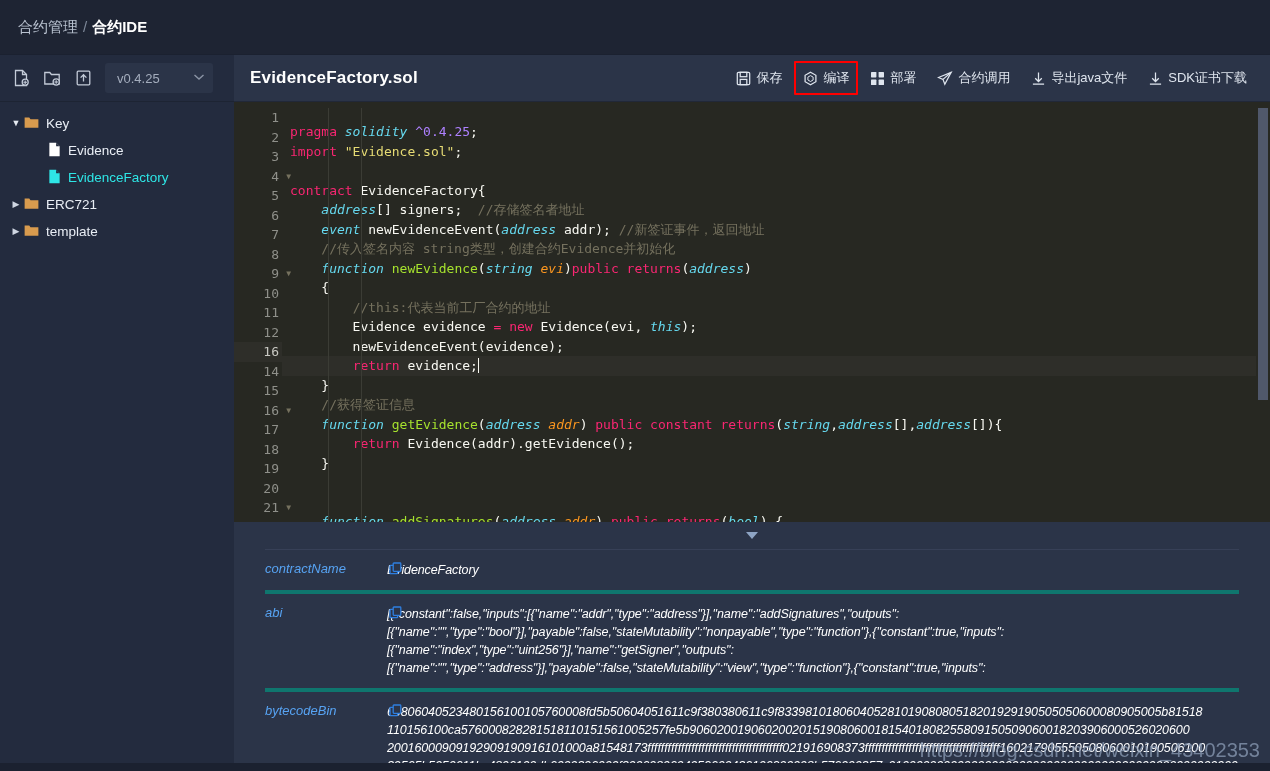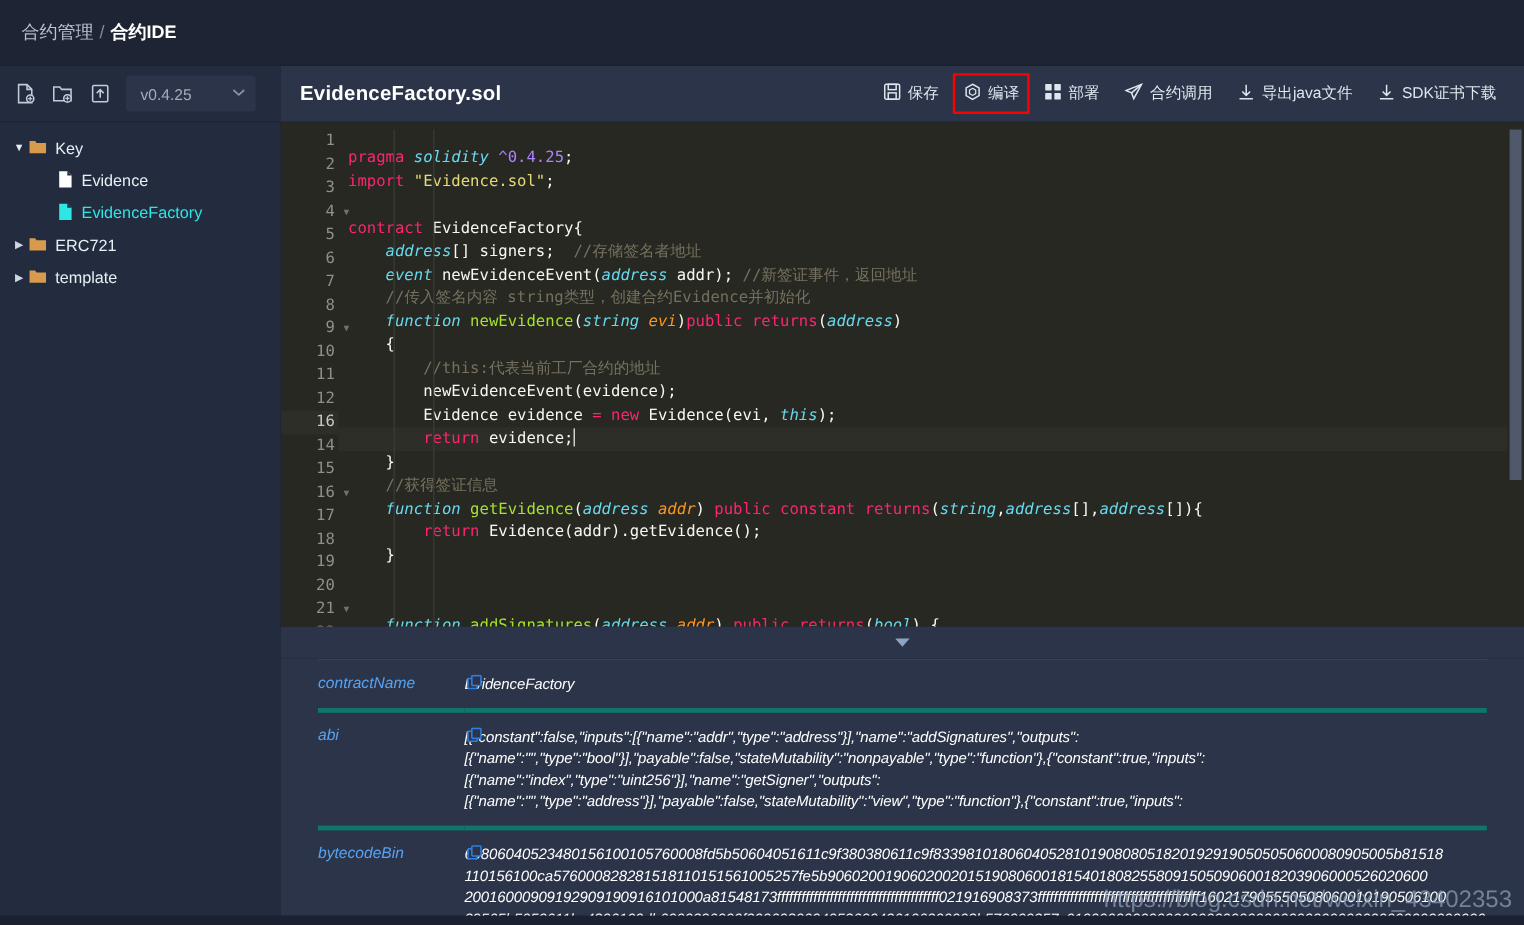--- a/index.html
+++ b/index.html
@@ -65,21 +65,21 @@
   .tree-label.selected { color: #2ee6e6; }
   
   #editor-col { flex: 1; display: flex; flex-direction: column; min-width: 0; }
   #editor-header {
     height: 47px; background: #2b3448; display: flex; align-items: center;
     padding: 0 14px 0 16px; border-bottom: 1px solid #212838;
   }
   #filename { color: #ffffff; font-size: 17px; font-weight: bold; letter-spacing: .2px; }
   #toolbar-actions { margin-left: auto; display: flex; align-items: center; gap: 3px; }
   .tb-item {
-    display: flex; align-items: flex-start; gap: 5px; color: #dfe5ee; font-size: 13px;
+    display: flex; align-items: center; gap: 5px; color: #dfe5ee; font-size: 13px;
     padding: 6px 7px; cursor: pointer; border: 2px solid transparent; border-radius: 1px;
     white-space: nowrap;
   }
   .tb-item.highlighted { border-color: #ff0000; }
   .tb-item svg { display: block; flex: 0 0 auto; }
   
   #code-wrap { position: relative; height: 420px; background: #272822; overflow: hidden; }
   #code-scroll { display: flex; font-family: "DejaVu Sans Mono", monospace; font-size: 13px; }
   #gutter {
     width: 48px; flex: 0 0 48px; background: #272822; text-align: right;
@@ -326,22 +326,22 @@
             <div class="cl"><span class="k">pragma</span> <span class="kt">solidity</span> <span class="nm">^0.4.25</span><span class="pl">;</span></div>
             <div class="cl"><span class="k">import</span> <span class="st">"Evidence.sol"</span><span class="pl">;</span></div>
             <div class="cl"></div>
             <div class="cl"><span class="k">contract</span> <span class="pl">EvidenceFactory{</span></div>
             <div class="cl"><span class="pl">    </span><span class="kt">address</span><span class="pl">[] signers;  </span><span class="cm">//存储签名者地址</span></div>
             <div class="cl"><span class="pl">    </span><span class="kt">event</span><span class="pl"> newEvidenceEvent(</span><span class="kt">address</span><span class="pl"> addr); </span><span class="cm">//新签证事件，返回地址</span></div>
             <div class="cl"><span class="pl">    </span><span class="cm">//传入签名内容 string类型，创建合约Evidence并初始化</span></div>
             <div class="cl"><span class="pl">    </span><span class="kt">function</span><span class="pl"> </span><span class="fn">newEvidence</span><span class="pl">(</span><span class="kt">string</span><span class="pl"> </span><span class="pa">evi</span><span class="pl">)</span><span class="k">public</span><span class="pl"> </span><span class="k">returns</span><span class="pl">(</span><span class="kt">address</span><span class="pl">)</span></div>
             <div class="cl"><span class="pl">    {</span></div>
             <div class="cl"><span class="pl">        </span><span class="cm">//this:代表当前工厂合约的地址</span></div>
+            <div class="cl"><span class="pl">        Evidence evidence </span><span class="op">=</span><span class="pl"> </span><span class="k">new</span><span class="pl"> Evidence(evi, </span><span class="kt">this</span><span class="pl">);</span></div>
             <div class="cl"><span class="pl">        newEvidenceEvent(evidence);</span></div>
-            <div class="cl"><span class="pl">        Evidence evidence </span><span class="op">=</span><span class="pl"> </span><span class="k">new</span><span class="pl"> Evidence(evi, </span><span class="kt">this</span><span class="pl">);</span></div>
             <div class="cl active"><span class="pl">        </span><span class="k">return</span><span class="pl"> evidence;</span><span class="caret"></span></div>
             <div class="cl"><span class="pl">    }</span></div>
             <div class="cl"><span class="pl">    </span><span class="cm">//获得签证信息</span></div>
             <div class="cl"><span class="pl">    </span><span class="kt">function</span><span class="pl"> </span><span class="fn">getEvidence</span><span class="pl">(</span><span class="kt">address</span><span class="pl"> </span><span class="pa">addr</span><span class="pl">) </span><span class="k">public</span><span class="pl"> </span><span class="k">constant</span><span class="pl"> </span><span class="k">returns</span><span class="pl">(</span><span class="kt">string</span><span class="pl">,</span><span class="kt">address</span><span class="pl">[],</span><span class="kt">address</span><span class="pl">[]){</span></div>
             <div class="cl"><span class="pl">        </span><span class="k">return</span><span class="pl"> Evidence(addr).getEvidence();</span></div>
             <div class="cl"><span class="pl">    }</span></div>
             <div class="cl"></div>
             <div class="cl"></div>
             <div class="cl"><span class="pl">    </span><span class="kt">function</span><span class="pl"> </span><span class="fn">addSignatures</span><span class="pl">(</span><span class="kt">address</span><span class="pl"> </span><span class="pa">addr</span><span class="pl">) </span><span class="k">public</span><span class="pl"> </span><span class="k">returns</span><span class="pl">(</span><span class="kt">bool</span><span class="pl">) {</span></div>
             <div class="cl"><span class="pl">        </span><span class="k">return</span><span class="pl"> Evidence(addr).addSignatures();</span></div>

